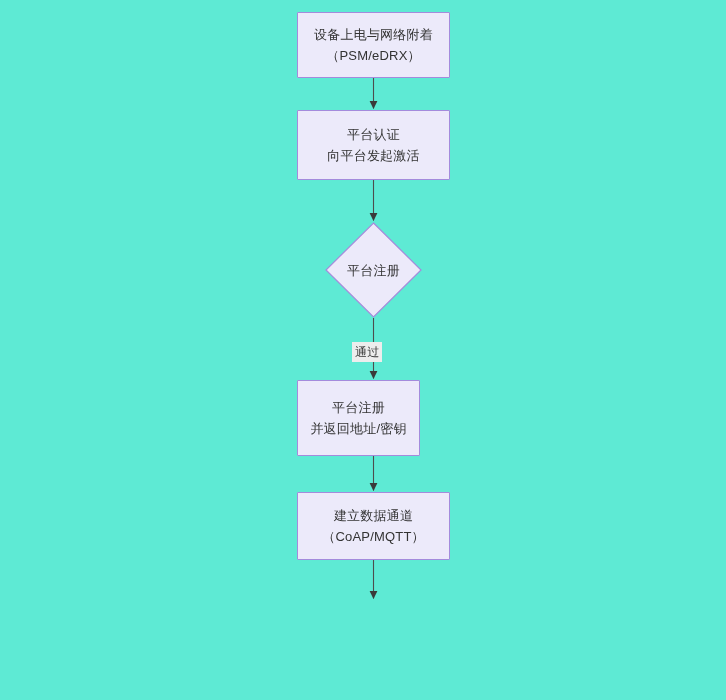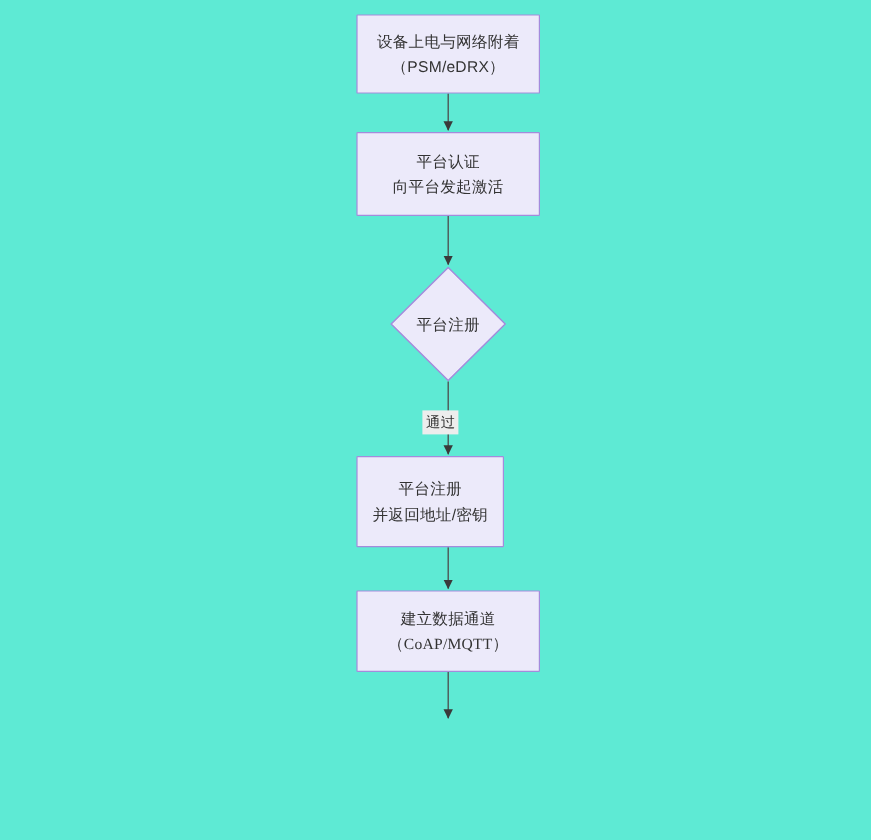--- a/index.html
+++ b/index.html
@@ -119,19 +119,19 @@
     <span class="decision-text">平台注册</span>
   </div>
 
   <div class="edge-label" style="left:352px; top:342px;">通过</div>
 
   <div class="node node-process" style="left:297px; top:380px; width:123px; height:76px;">
     <span class="node-label">平台注册
 并返回地址/密钥</span>
   </div>
 
-  <div class="node node-process" style="left:297px; top:492px; width:153px; height:68px;font-family:Liberation Serif, serif;">
+  <div class="node node-process" style="left:297px; top:492px; width:153px; height:68px;">
     <span class="node-label">建立数据通道
 （CoAP/MQTT）</span>
   </div>
 
 
 </div>
 
 </body></html>

